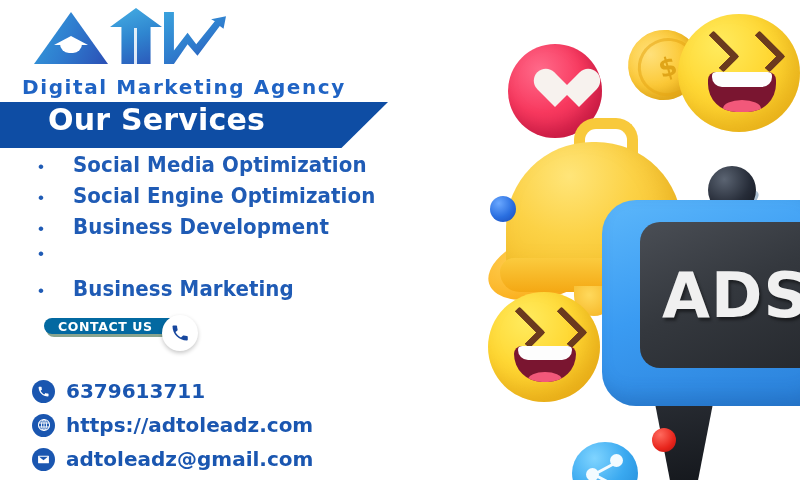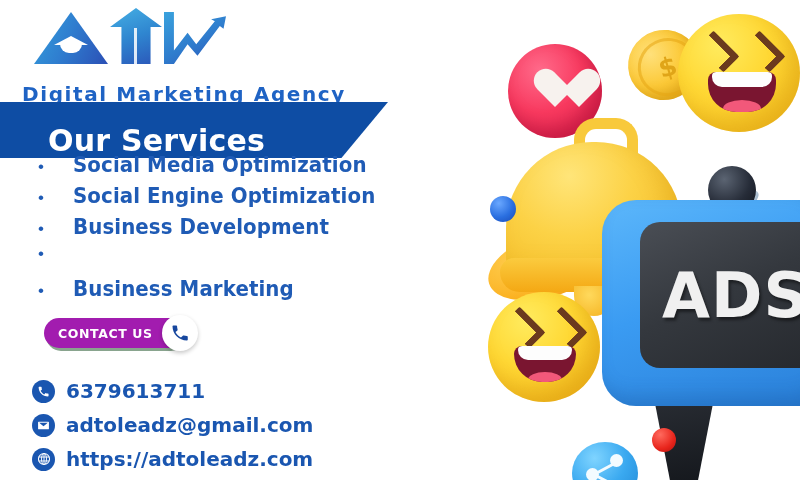--- a/index.html
+++ b/index.html
@@ -94,40 +94,40 @@
     height: 52px;
     background: linear-gradient(150deg, #3aa2dd 0%, #2f7ccd 55%, #2b4fb5 100%);
     clip-path: polygon(
       0% 0%, 16% 0%, 16% 74%, 38% 40%, 52% 62%,
       82% 18%, 76% 14%, 100% 8%, 96% 32%, 90% 27%,
       54% 84%, 38% 62%, 16% 100%, 0% 100%
     );
   }
 
   .logo-tagline {
-    margin-top: 18px;
+    margin-top: 11px;
     font-size: 20px;
     font-weight: 700;
     letter-spacing: 1.6px;
     color: #1f63c4;
     font-family: "DejaVu Sans", sans-serif;
     white-space: nowrap;
   }
 
   
   .services-banner {
     position: absolute;
     left: 0;
     top: 102px;
     width: 388px;
-    height: 56px;
+    height: 46px;
     background: #0e4da4;
     clip-path: polygon(0 0, 100% 0, 88% 100%, 0 100%);
     display: flex;
-    align-items: flex-end;
+    align-items: flex-start;
   }
   .services-banner .banner-text {
     margin-left: 48px;
     color: #ffffff;
     font-size: 30px;
     font-weight: 700;
     letter-spacing: 0.2px;
     font-family: "DejaVu Sans", sans-serif;
   }
 
@@ -162,22 +162,22 @@
     white-space: nowrap;
     margin-left: 21px;
   }
 
   
   .contact-btn {
     position: absolute;
     left: 44px;
     top: 318px;
     width: 140px;
-    height: 30px;
-    background: #a21caf;
+    height: 16px;
+    background: #0369a1;
     border-radius: 16px;
     box-shadow: 2px 3px 0 rgba(40,90,50,0.55);
     display: flex;
     align-items: center;
     cursor: pointer;
   }
   .contact-btn .btn-label {
     color: #ffffff;
     font-size: 12.5px;
     font-weight: 700;
@@ -513,38 +513,38 @@
     <div class="contact-row">
       <span class="contact-icon">
         <svg width="13" height="13" viewBox="0 0 24 24" aria-hidden="true">
           <path fill="#ffffff" d="M6.6 10.8c1.4 2.8 3.8 5.2 6.6 6.6l2.2-2.2c.3-.3.7-.4 1.1-.2 1.2.4 2.5.6 3.8.6.6 0 1 .4 1 1V20c0 .6-.4 1-1 1C10.6 21 3 13.4 3 4c0-.6.4-1 1-1h3.5c.6 0 1 .4 1 1 0 1.3.2 2.6.6 3.8.1.4 0 .8-.2 1.1l-2.3 1.9z"></path>
         </svg>
       </span>
       <span class="contact-text">6379613711</span>
     </div>
     <div class="contact-row">
       <span class="contact-icon">
-        <svg width="13" height="13" viewBox="0 0 24 24" aria-hidden="true">
-          <path fill="#ffffff" d="M3 5h18c.6 0 1 .4 1 1v12c0 .6-.4 1-1 1H3c-.6 0-1-.4-1-1V6c0-.6.4-1 1-1zm9 8.2L20 7H4l8 6.2z"></path>
-        </svg>
-      </span>
-      <span class="contact-text">adtoleadz@gmail.com</span>
-    </div>
-    <div class="contact-row">
-      <span class="contact-icon">
         <svg width="14" height="14" viewBox="0 0 24 24" aria-hidden="true">
           <circle cx="12" cy="12" r="9.5" fill="none" stroke="#ffffff" stroke-width="1.8"></circle>
           <ellipse cx="12" cy="12" rx="4.3" ry="9.5" fill="none" stroke="#ffffff" stroke-width="1.6"></ellipse>
           <line x1="2.6" y1="8.6" x2="21.4" y2="8.6" stroke="#ffffff" stroke-width="1.6"></line>
           <line x1="2.6" y1="15.4" x2="21.4" y2="15.4" stroke="#ffffff" stroke-width="1.6"></line>
           <line x1="12" y1="2.5" x2="12" y2="21.5" stroke="#ffffff" stroke-width="1.6"></line>
         </svg>
       </span>
       <span class="contact-text">https://adtoleadz.com</span>
     </div>
+    <div class="contact-row">
+      <span class="contact-icon">
+        <svg width="13" height="13" viewBox="0 0 24 24" aria-hidden="true">
+          <path fill="#ffffff" d="M3 5h18c.6 0 1 .4 1 1v12c0 .6-.4 1-1 1H3c-.6 0-1-.4-1-1V6c0-.6.4-1 1-1zm9 8.2L20 7H4l8 6.2z"></path>
+        </svg>
+      </span>
+      <span class="contact-text">adtoleadz@gmail.com</span>
+    </div>
   </div>
 
   <div class="illustration">
 
     <div class="blob orange-blob"></div>
 
     <div class="blob heart-bubble">
       <span class="heart-shape"></span>
     </div>
 

